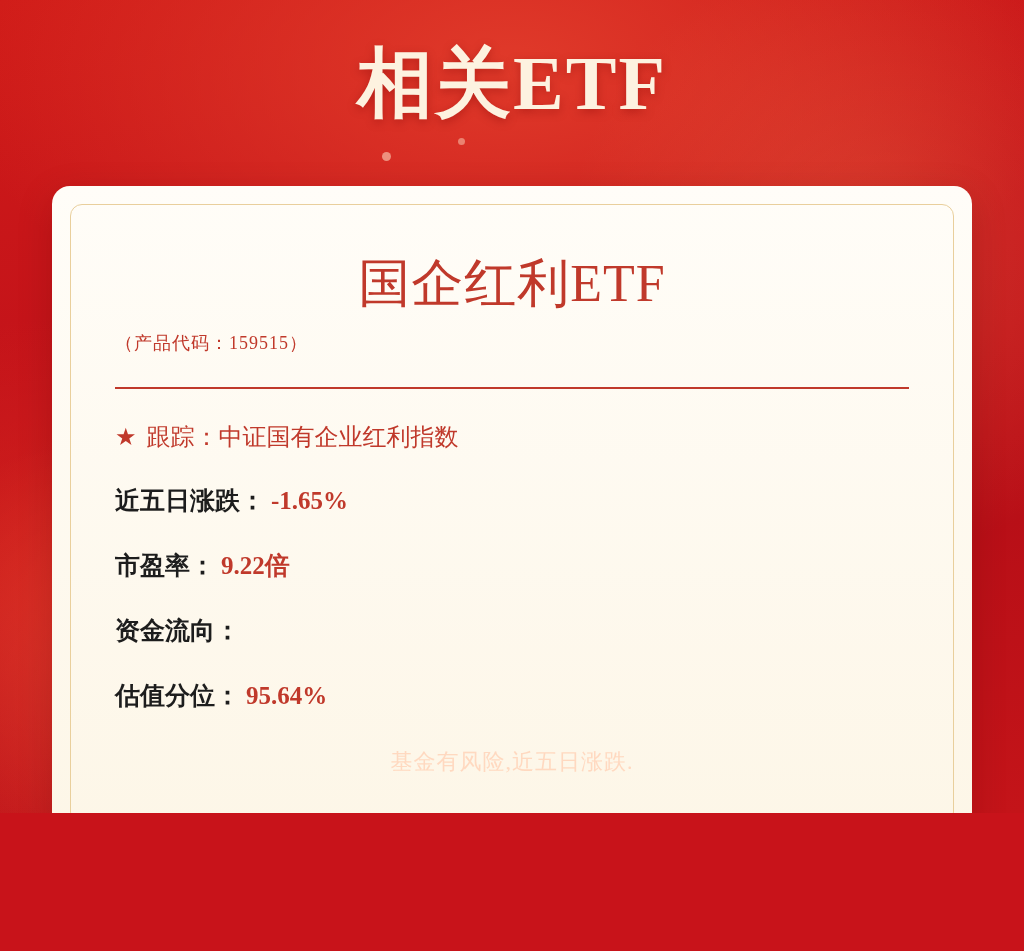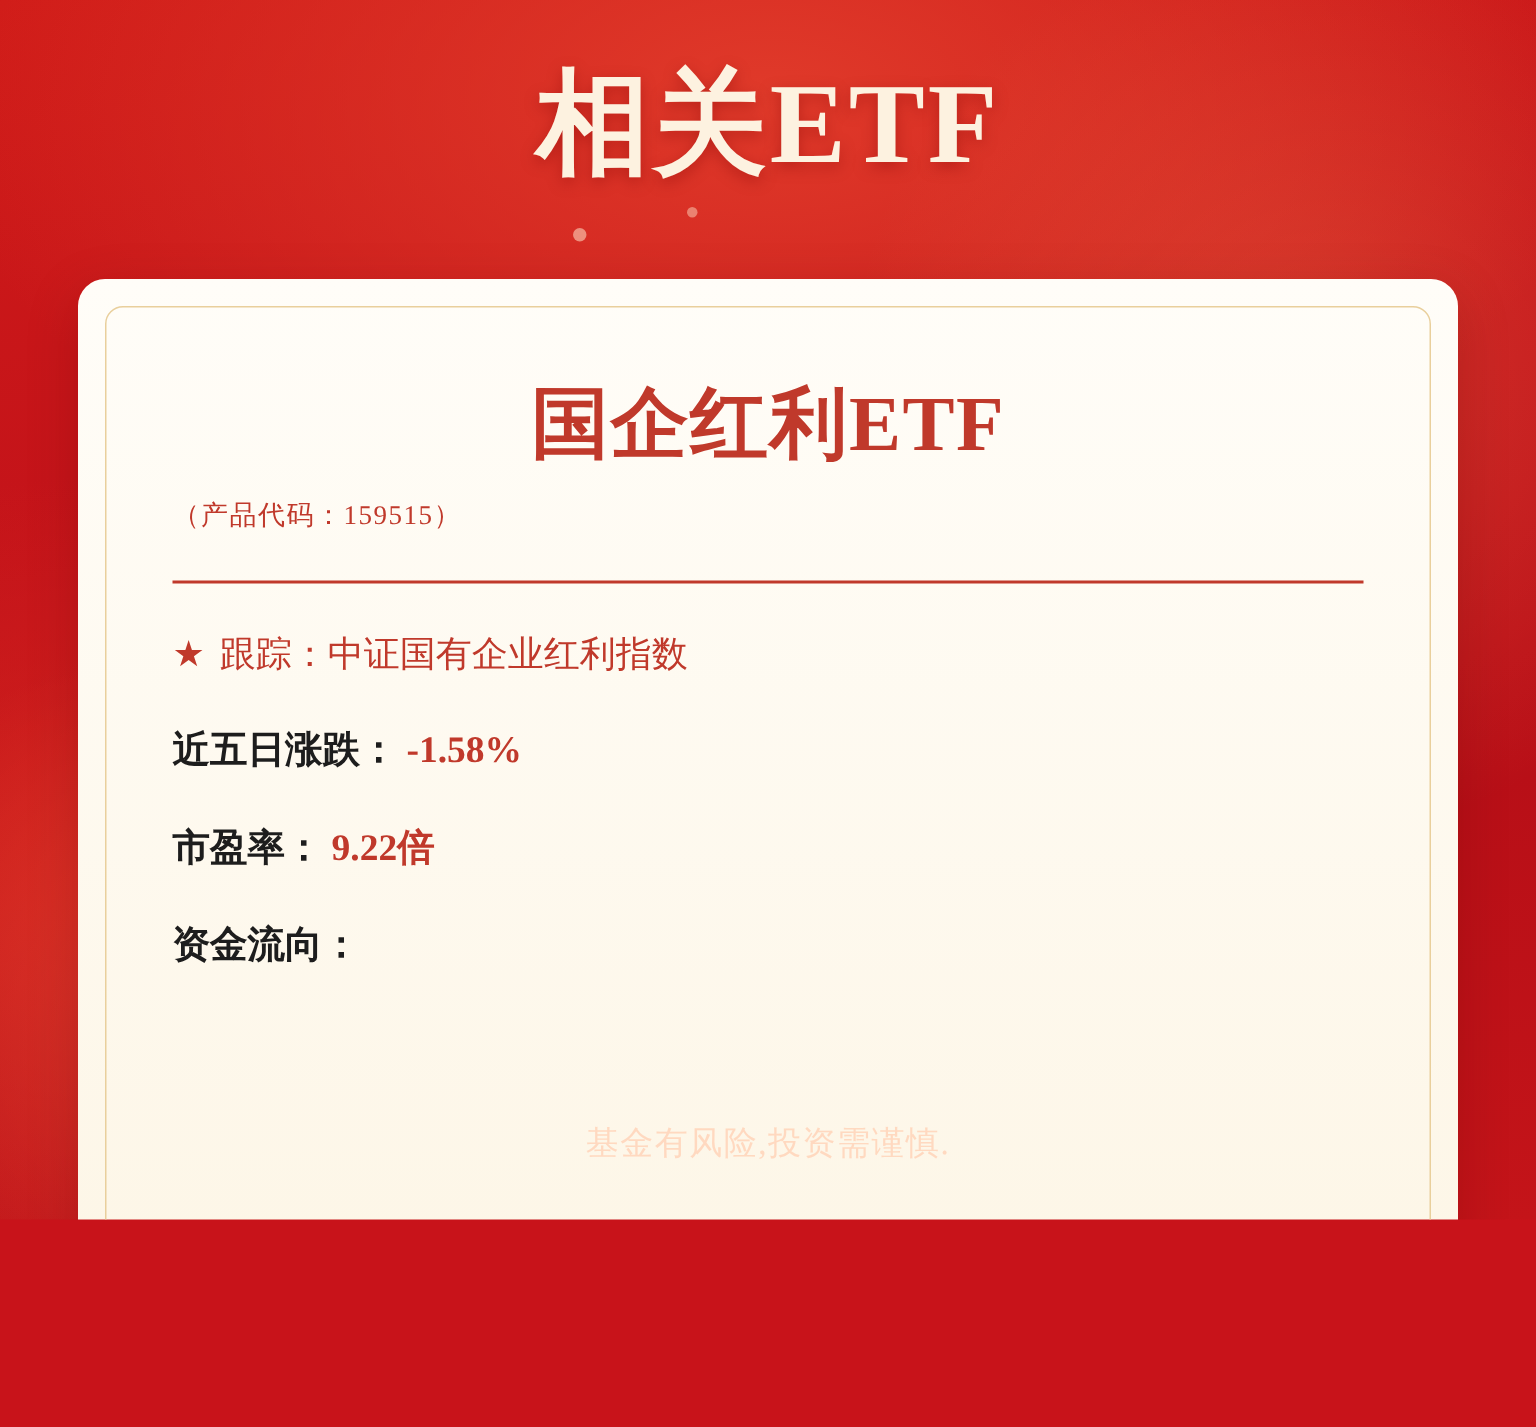--- a/index.html
+++ b/index.html
@@ -80,21 +80,21 @@
     width: 100%;
     height: 100%;
     border: 1px solid #e9cf9c;
     border-radius: 12px;
     box-sizing: border-box;
     padding: 22px 44px;
   }
   .etf-name {
     text-align: center;
     font-size: 52px;
-    font-weight: bold;
+    font-weight: normal;
     color: #c0392b;
     line-height: 1.35;
     margin-top: 22px;
     letter-spacing: 1px;
   }
   .etf-code {
     text-align: left;
     font-size: 18px;
     color: #c0392b;
     margin-top: 12px;
@@ -184,31 +184,35 @@
 
       <div class="rows">
 
         <div class="row">
           <span class="star-icon">★</span>
           <span class="row-track">跟踪：中证国有企业红利指数</span>
         </div>
 
         <div class="row">
           <span class="label">近五日涨跌：</span>
-          <span class="value">-1.58%</span>
+          <span class="value">-1.65%</span>
         </div>
 
         <div class="row">
           <span class="label">市盈率：</span>
           <span class="value">9.22倍</span>
         </div>
 
         <div class="row row-flow">
           <span class="label">资金流向：</span>
         </div>
 
+        <div class="row">
+          <span class="label">估值分位：</span>
+          <span class="value">95.64%</span>
+        </div>
 
       </div>
     </div>
   </div>
 
-  <div class="footer">基金有风险,投资需谨慎.</div>
+  <div class="footer">基金有风险,近五日涨跌.</div>
 </div>
 
 </body></html>

